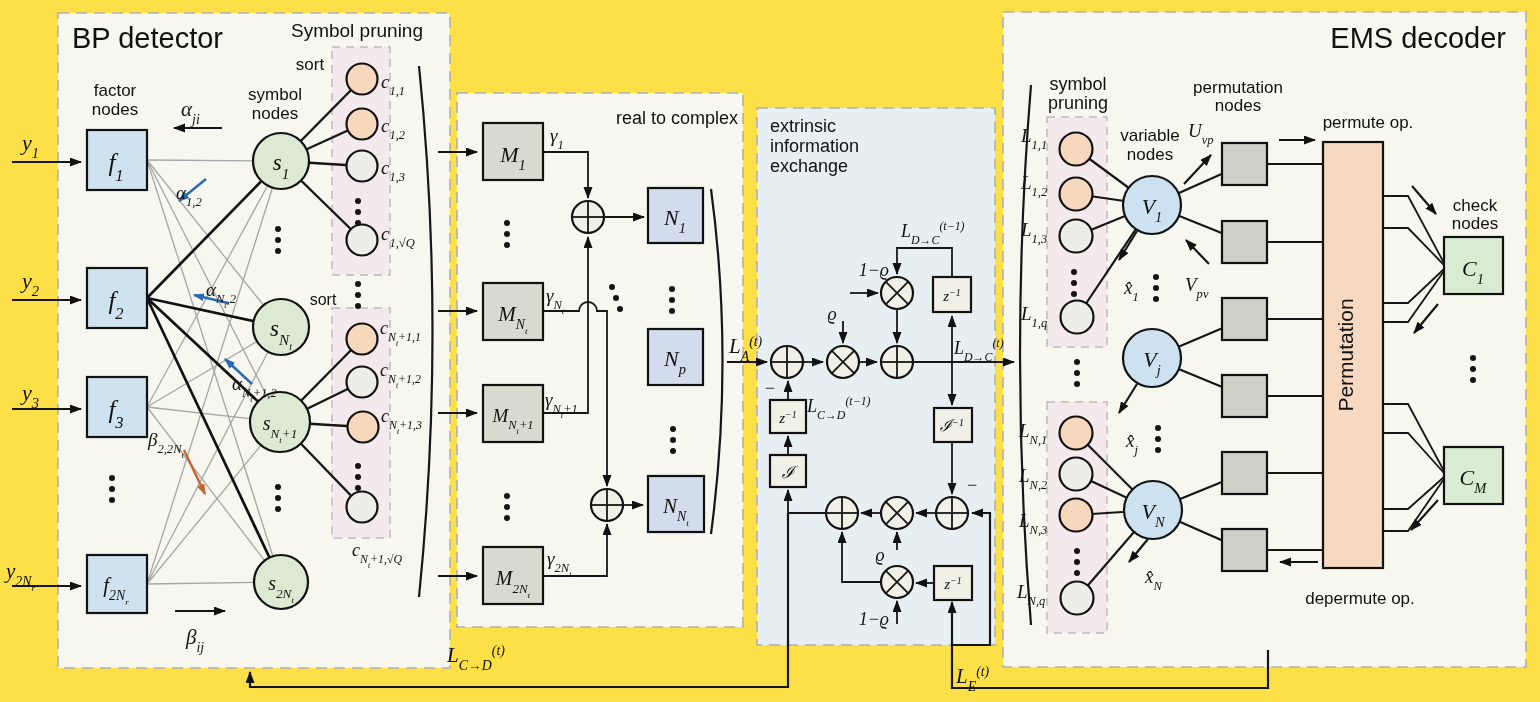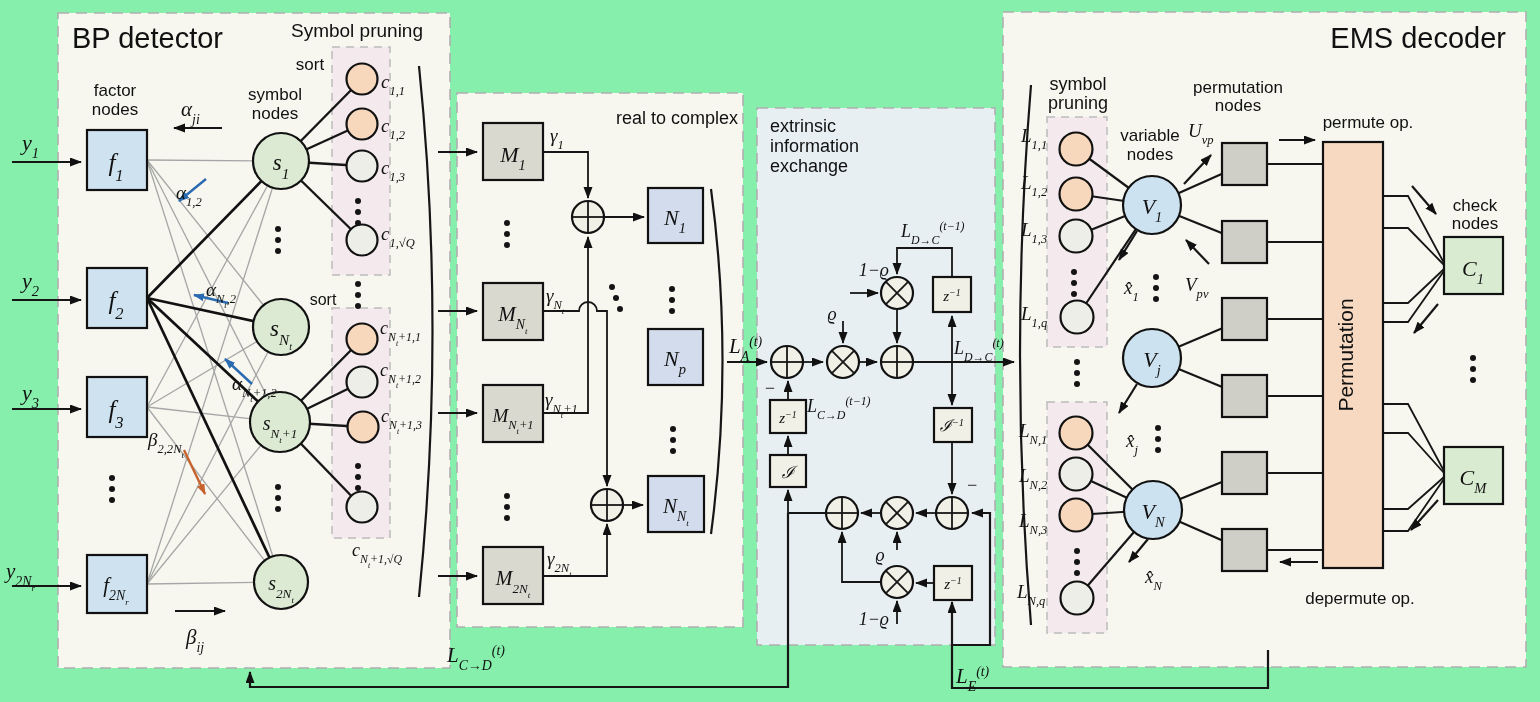--- a/index.html
+++ b/index.html
@@ -1,16 +1,16 @@
 <!DOCTYPE html>
 <html style="--factor_fill: #cfe2ef; --symbol_fill: #dcead3; --prune_orange: #f8d8bd; --prune_gray: #eceee7; --m_fill: #d9d9d0; --n_fill: #d3dcec; --op_fill: #f1f0e6; --v_fill: #cde2f0; --perm_node_fill: #cfcfc7; --permutation_fill: #f7d9c1; --check_fill: #d9ecd2; --ext_bg: #e8eff2; --panel_bg: #f7f7f0; --prune_bg: #f4eaee; --alpha_blue: #2a6ab0; --beta_red: #8a2c18; --beta_arrow_orange: #c8622d;"><head>
 <meta charset="utf-8">
 <style>
   html,body{margin:0;padding:0;background:#ffffff;}
-  .canvas{position:relative;width:1540px;height:702px;background:#86efac;overflow:hidden;}
+  .canvas{position:relative;width:1540px;height:702px;background:#fde047;overflow:hidden;}
   svg{position:absolute;left:0;top:0;}
   text{fill:#111;}
   .t{font-family:"Liberation Sans",sans-serif;font-style:normal;}
   .m{font-family:"Liberation Serif",serif;font-style:italic;}
   .ln{stroke:#161616;stroke-width:1.8;fill:none;}
   .ln2{stroke:#161616;stroke-width:2.2;fill:none;}
   .lnth{stroke:#161616;stroke-width:2.4;fill:none;}
   .gray{stroke:#a6a6a6;stroke-width:1.3;fill:none;}
   .bold{stroke:#111;stroke-width:2.7;fill:none;}
   .blue{stroke:var(--alpha_blue);stroke-width:2.4;fill:none;}

